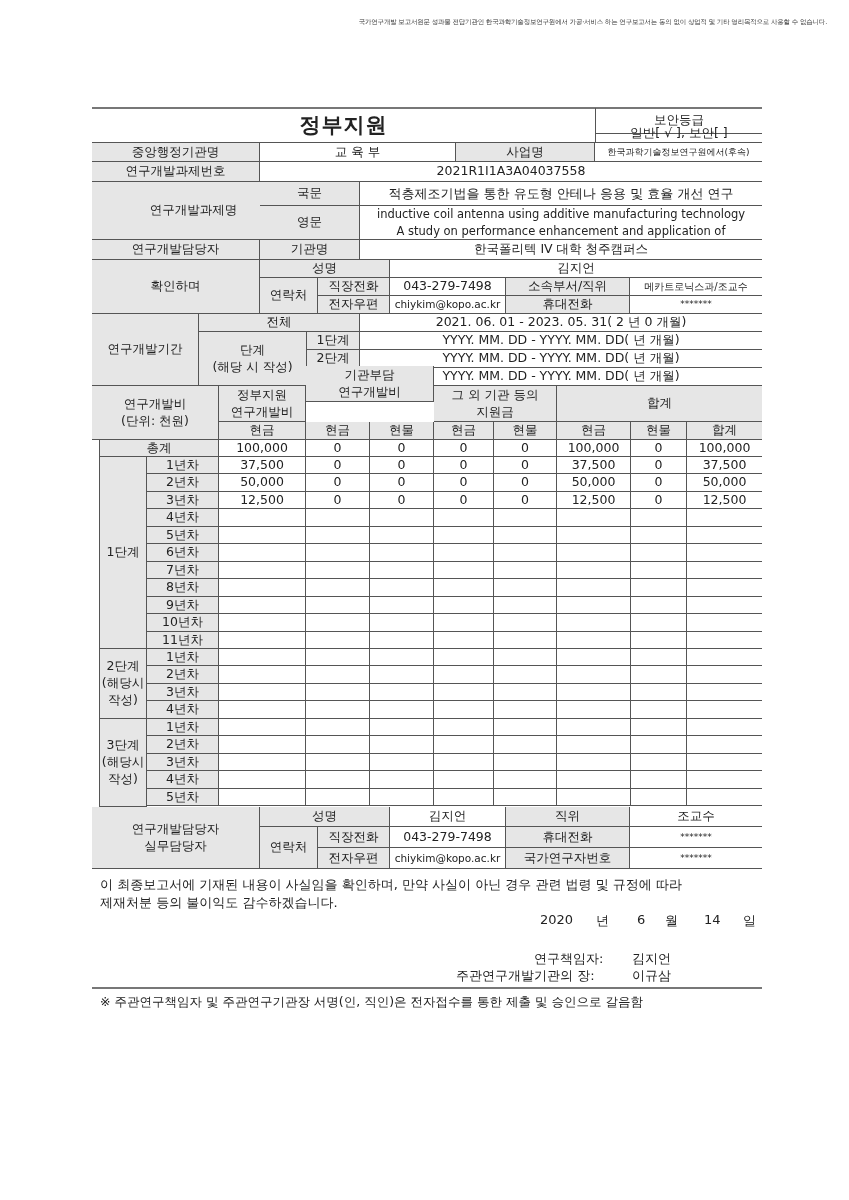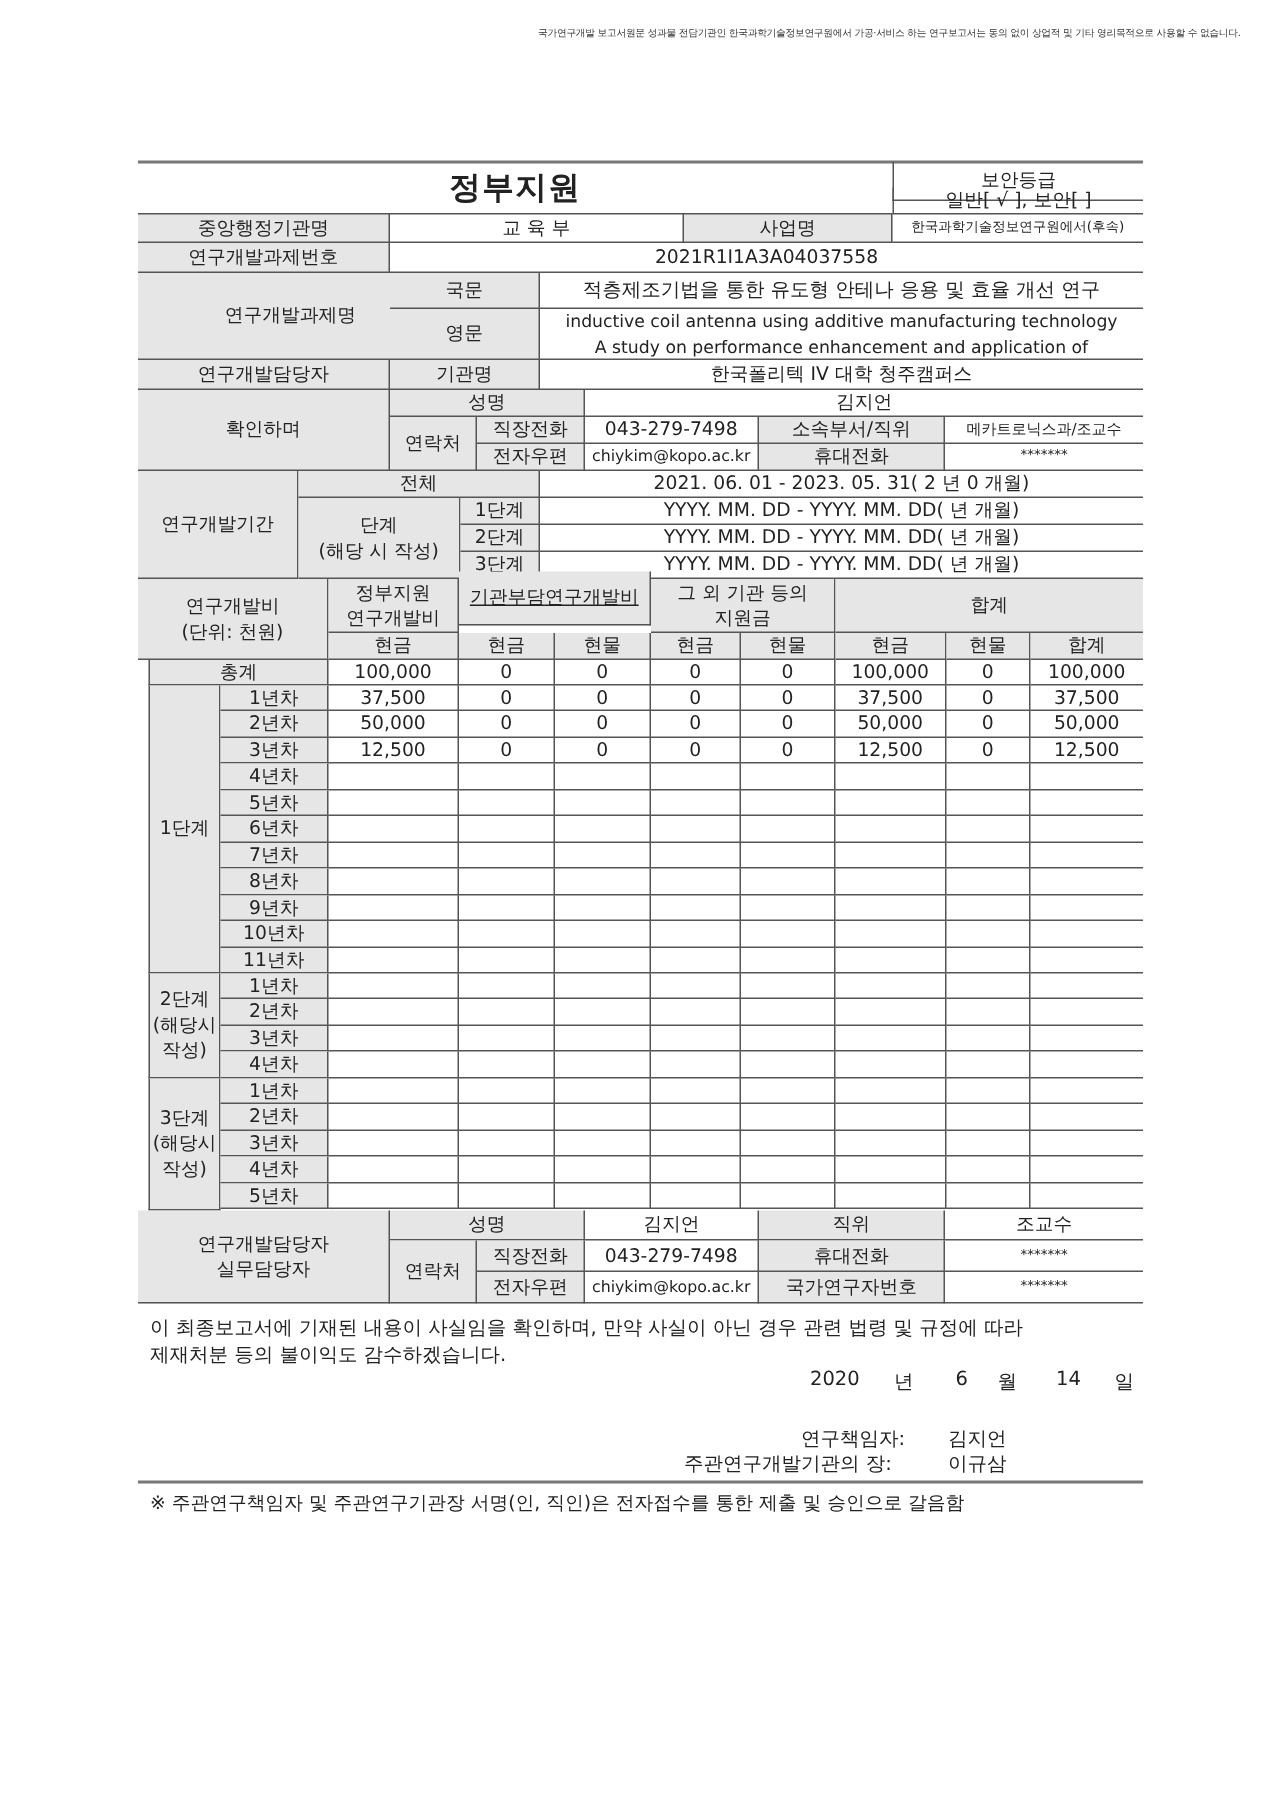--- a/index.html
+++ b/index.html
@@ -83,21 +83,21 @@
   <div class="c bb" style="left:360px; top:368px; width:402px; height:18px;">YYYY. MM. DD - YYYY. MM. DD(  년   개월)</div>
 
   <div class="c g bb br" style="left:92px; top:386px; width:127px; height:54px; flex-direction:column;">
     <span>연구개발비</span>
     <span>(단위: 천원)</span>
   </div>
   <div class="c g bb br" style="left:219px; top:386px; width:87px; height:36px; flex-direction:column;">
     <span>정부지원</span>
     <span>연구개발비</span>
   </div>
-  <div class="c g bb br" style="left:306px; top:381px; width:128px; height:36px; text-decoration:underline;">
+  <div class="c g bb br" style="left:306px; top:366px; width:128px; height:36px; flex-direction:column;">
     <span>기관부담</span>
     <span>연구개발비</span>
   </div>
   <div class="c g bb br" style="left:434px; top:386px; width:123px; height:36px; flex-direction:column;">
     <span>그 외 기관 등의</span>
     <span>지원금</span>
   </div>
   <div class="c g bb" style="left:557px; top:386px; width:205px; height:36px;">합계</div>
 
   <div class="c g bb br" style="left:219px; top:422px; width:87px; height:18px;">현금</div>

